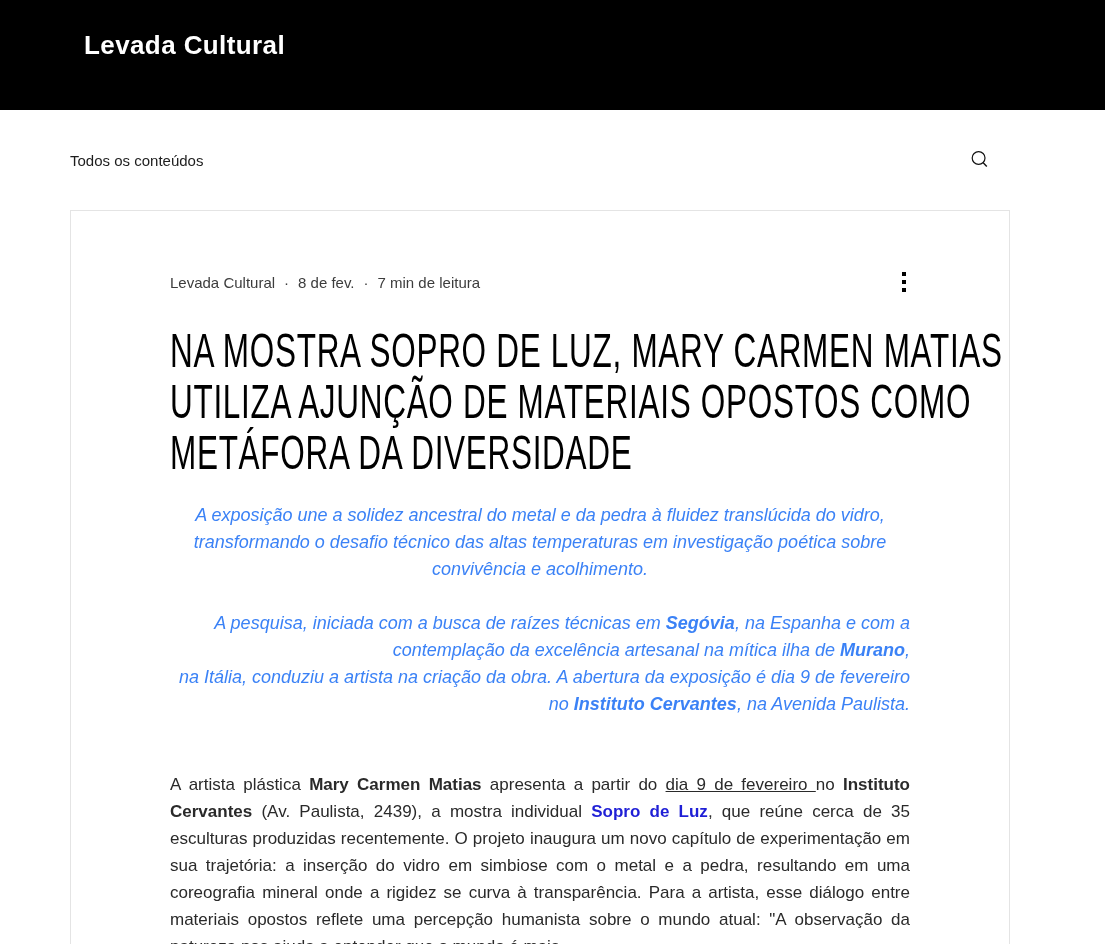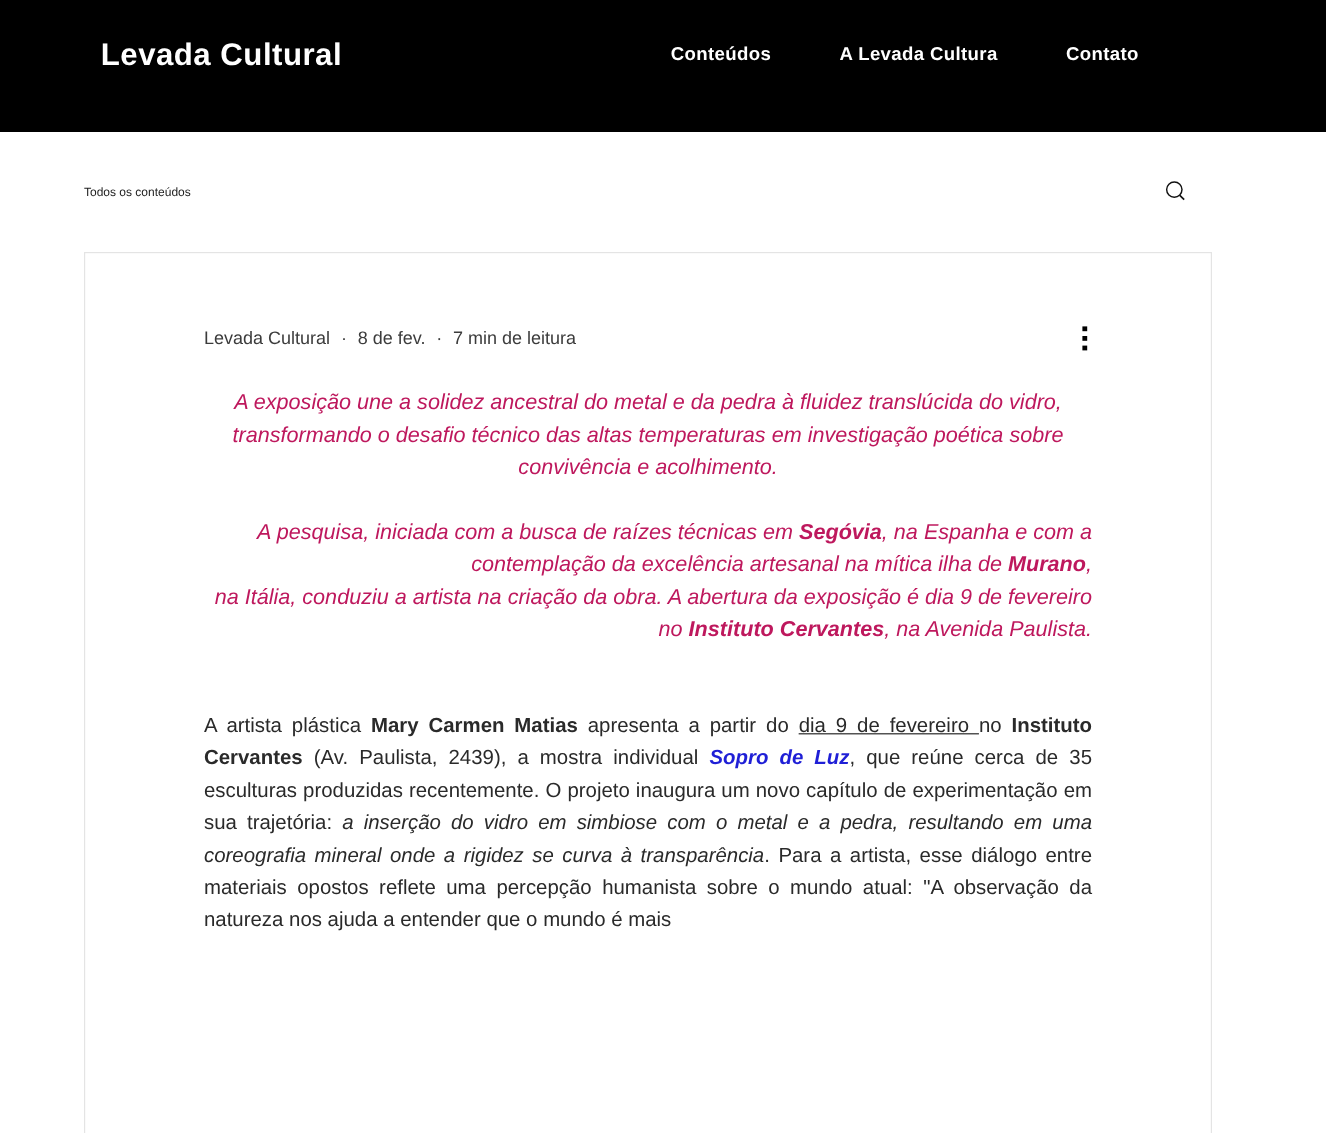--- a/index.html
+++ b/index.html
@@ -12,21 +12,21 @@
     padding:28px 156px 0 84px; }
   .logo { color:#fff; font-size:26px; font-weight:700; letter-spacing:0.4px;
     line-height:34px; cursor:pointer; }
   .nav { display:flex; gap:57px; padding-top:9px; }
   .nav-item { color:#fff; font-size:15.5px; font-weight:700; letter-spacing:0.3px;
     cursor:pointer; white-space:nowrap; }
 
   
   .toolbar { width:100%; height:100px; display:flex; align-items:center;
     justify-content:space-between; padding:0 112px 0 70px; }
-  .all-posts { font-size:10px; color:#1d1d1d; cursor:pointer; }
+  .all-posts { font-size:15px; color:#1d1d1d; cursor:pointer; }
   .search-btn { width:26px; height:26px; display:flex; align-items:center;
     justify-content:center; cursor:pointer; background:none; border:none; }
 
   
   .post-card { position:absolute; left:70px; top:210px; width:940px; height:820px;
     background:#fff; border:1px solid #e4e4e4; padding:57px 99px 0 99px; }
 
   .meta-row { display:flex; align-items:center; justify-content:space-between; }
   .meta-left { display:flex; align-items:center; gap:9px; font-size:15px;
     color:#3c3c3c; }
@@ -37,42 +37,37 @@
   .kebab i { width:4px; height:4px; background:#000; display:block; }
 
   
   .post-title { margin-top:30px; height:150px; }
   .post-title-inner { font-size:45px; line-height:48px; font-weight:400;
     letter-spacing:1px; color:#000; text-transform:uppercase; width:1060px;
     transform:scale(0.70,1.06); transform-origin:0 0; white-space:nowrap; }
 
   
   .subtitle { font-size:18px; line-height:27px; font-style:italic;
-    color:#be185d; text-align:center; margin-top:26px; }
+    color:#3b82f6; text-align:center; margin-top:26px; }
   .subtitle + .subtitle { margin-top:27px;text-align:right; }
 
   
   .body-text { margin-top:53px; font-size:17px; line-height:27px; color:#2a2a2a;
     text-align:justify; }
 
   .b { font-weight:700; }
-  .i { font-style:italic; }
+  .i { }
   .u { text-decoration:underline; }
   a.lnk { color:#1f1fd6; text-decoration:none; cursor:pointer; }
 </style>
 </head>
 <body>
 
 <header class="site-header">
   <div class="logo">Levada Cultural</div>
-  <nav class="nav">
-    <div class="nav-item">Conteúdos</div>
-    <div class="nav-item">A Levada Cultura</div>
-    <div class="nav-item">Contato</div>
-  </nav>
 </header>
 
 <div class="toolbar">
   <div class="all-posts">Todos os conteúdos</div>
   <button class="search-btn">
     <svg width="20" height="20" viewBox="0 0 20 20">
       <circle cx="8.6" cy="8" r="6.4" fill="none" stroke="#111" stroke-width="1.2"></circle>
       <line x1="13.2" y1="12.8" x2="16.8" y2="16.4" stroke="#111" stroke-width="1.4"></line>
     </svg>
   </button>
@@ -88,20 +83,27 @@
       <span class="meta-dot">·</span>
       <span>7 min de leitura</span>
     </div>
     <button class="kebab">
       <i></i>
         <i></i>
         <i></i>
     </button>
   </div>
 
+  <h1 class="post-title">
+    <div class="post-title-inner">
+      <div>NA MOSTRA SOPRO DE LUZ, MARY CARMEN MATIAS</div>
+      <div>UTILIZA AJUNÇÃO DE MATERIAIS OPOSTOS COMO</div>
+      <div>METÁFORA DA DIVERSIDADE</div>
+    </div>
+  </h1>
 
   <p class="subtitle"><span>A exposição une a solidez ancestral do metal e da pedra à fluidez translúcida do vidro, transformando o desafio técnico das altas temperaturas em investigação poética sobre convivência e acolhimento.</span></p>
 
   <p class="subtitle"><span>A pesquisa, iniciada com a busca de raízes técnicas em </span><span class="b">Segóvia</span><span>, na Espanha e com a contemplação da excelência artesanal na mítica ilha de </span><span class="b">Murano</span><span>,</span><br><span>na Itália, conduziu a artista na criação da obra. A abertura da exposição é dia 9 de fevereiro no </span><span class="b">Instituto Cervantes</span><span>, na Avenida Paulista.</span></p>
 
   <p class="body-text"><span>A artista plástica </span><span class="b">Mary Carmen Matias</span><span> apresenta a partir do </span><span class="u">dia 9 de fevereiro </span><span>no </span><span class="b">Instituto Cervantes</span><span> (Av. Paulista, 2439), a mostra individual </span><a class="b i lnk">Sopro de Luz</a><span>, que reúne cerca de 35 esculturas produzidas recentemente. O projeto inaugura um novo capítulo de experimentação em sua trajetória: </span><span class="i">a inserção do vidro em simbiose com o metal e a pedra, resultando em uma coreografia mineral onde a rigidez se curva à transparência</span><span>. Para a artista, esse diálogo entre materiais opostos reflete uma percepção humanista sobre o mundo atual: "A observação da natureza nos ajuda a entender que o mundo é mais</span></p>
 
 </article>
 
 </body></html>

